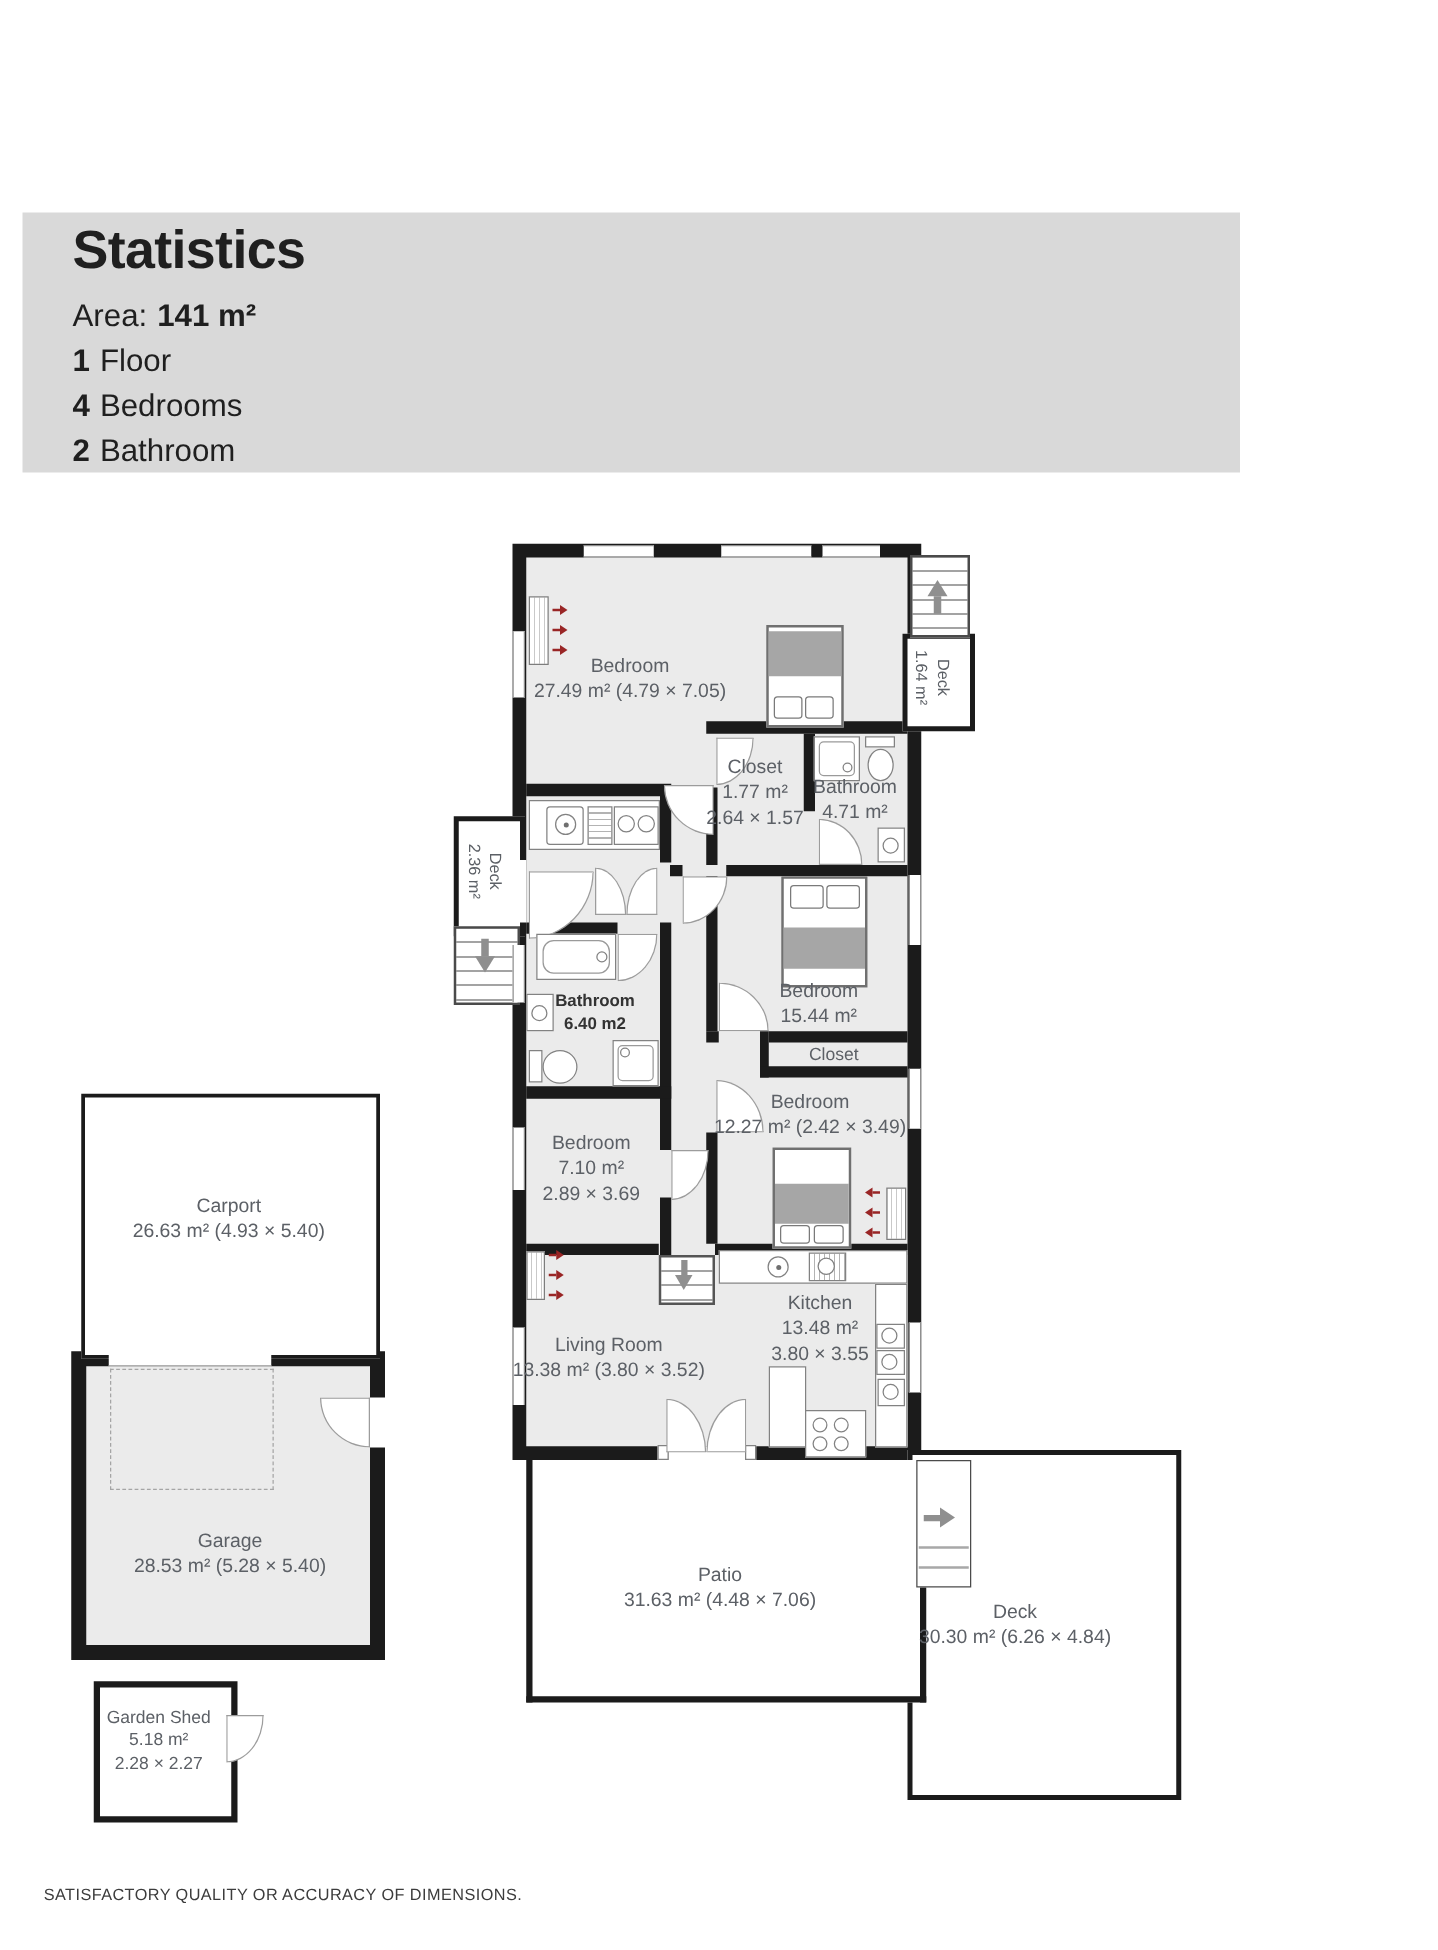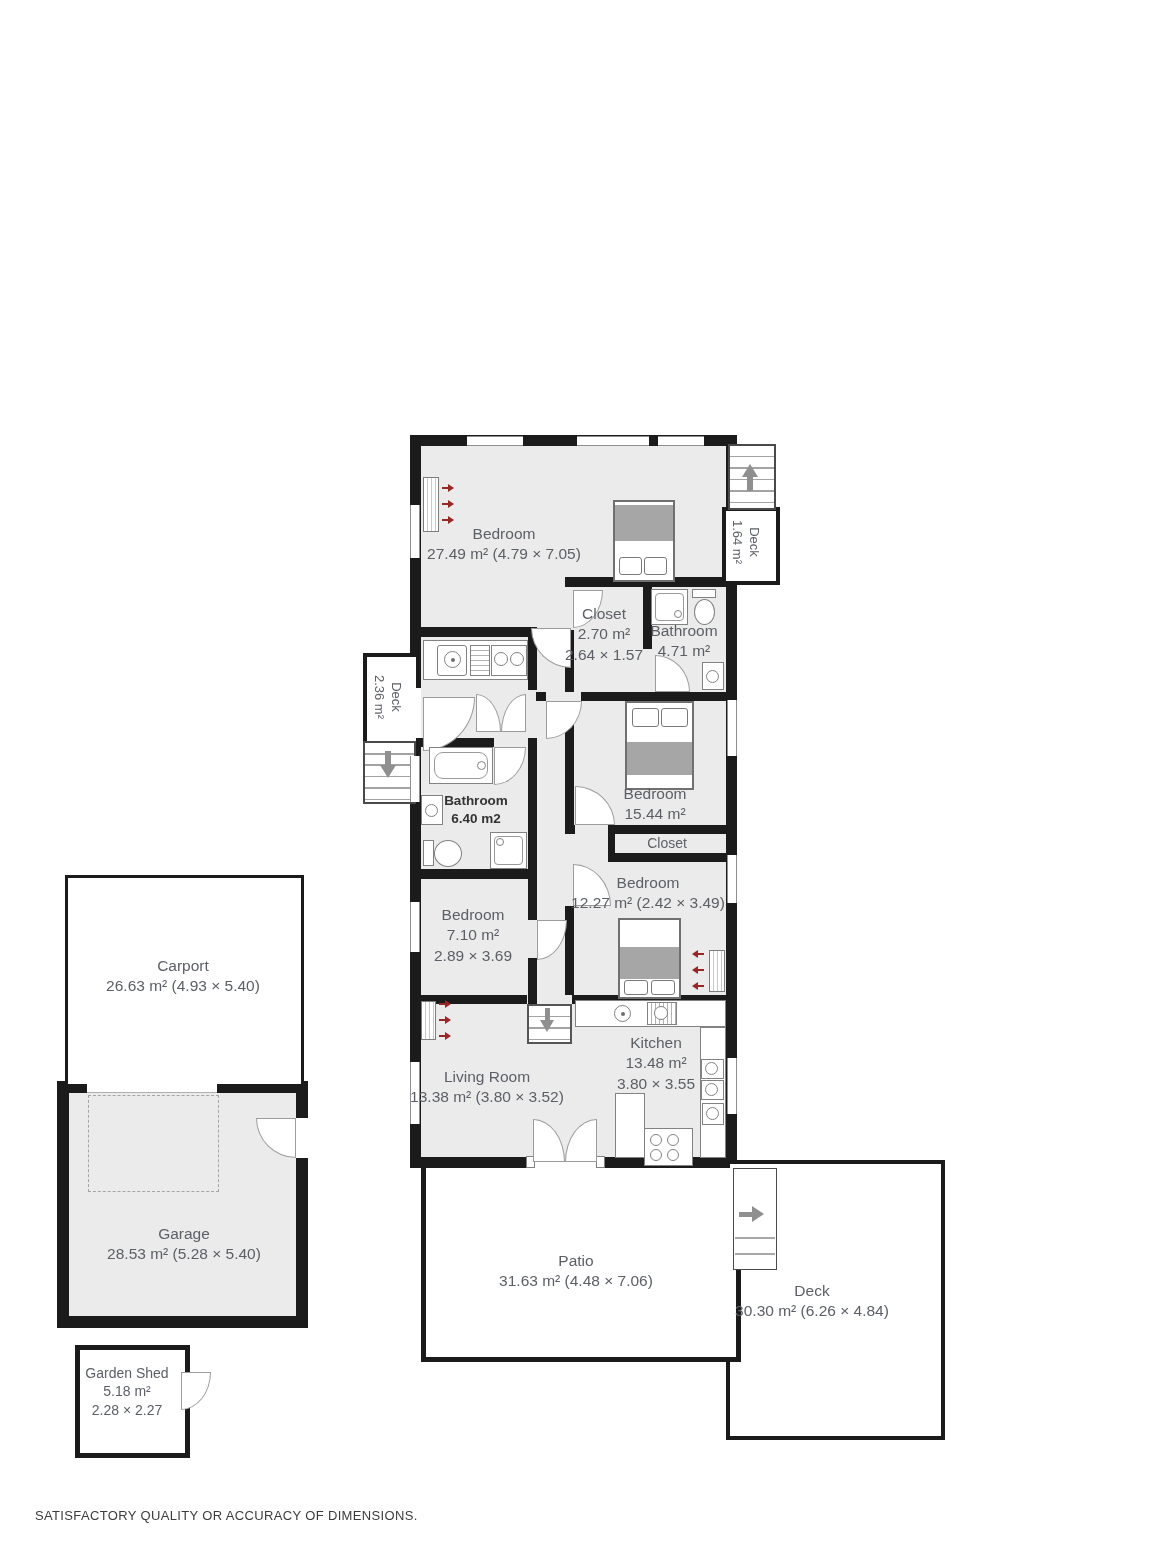--- a/index.html
+++ b/index.html
@@ -39,20 +39,27 @@
   .rl.sb{font-size:13.5px;font-weight:700;color:#333}
   .rl.c{font-size:14px}
   .disc{position:absolute;left:35px;top:1482px;font-size:13px;color:#3c3c3c;letter-spacing:.35px;line-height:22.5px}
 </style>
 </head>
 <body>
 
 <div class="page">
 
 
+  <div class="stats">
+    <h2>Statistics</h2>
+    <div class="sline" style="margin-top:10px"><span>Area:</span><b class="sep">141 m²</b></div>
+    <div class="sline"><b>1</b><span class="sep">Floor</span></div>
+    <div class="sline"><b>4</b><span class="sep">Bedrooms</span></div>
+    <div class="sline"><b>2</b><span class="sep">Bathroom</span></div>
+  </div>
 
   <div>
 
     <div class="out" style="left:65px;top:875px;width:233px;height:206px"></div>
     <div class="blk" style="left:57px;top:1081px;width:251px;height:247px"></div>
     <div class="floor" style="left:69px;top:1093px;width:227px;height:223px"></div>
     <div class="gap" style="left:87px;top:1081px;width:130px;height:12px;border-bottom:1px solid #b0b0b0"></div>
     <div class="dash" style="left:88px;top:1095px;width:129px;height:95px"></div>
     <div class="gap" style="left:296px;top:1118px;width:12px;height:40px;z-index:6"></div>
     <div class="arc rbl" style="left:256px;top:1118px;width:40px;height:40px"></div>
@@ -240,21 +247,21 @@
           <path d="M7 34L13 38L7 42Z"></path>
         </g>
       </svg>
 
     <div class="rl" style="left:504px;top:544px">
       <div>Bedroom</div>
         <div>27.49 m² (4.79 × 7.05)</div>
     </div>
     <div class="rl" style="left:604px;top:635px">
       <div>Closet</div>
-        <div>2.70 m²</div>
+        <div>1.77 m²</div>
         <div>2.64 × 1.57</div>
     </div>
     <div class="rl" style="left:684px;top:641px">
       <div>Bathroom</div>
         <div>4.71 m²</div>
     </div>
     <div class="rl v" style="left:746px;top:542px">
       <div>Deck</div>
         <div>1.64 m²</div>
     </div>

